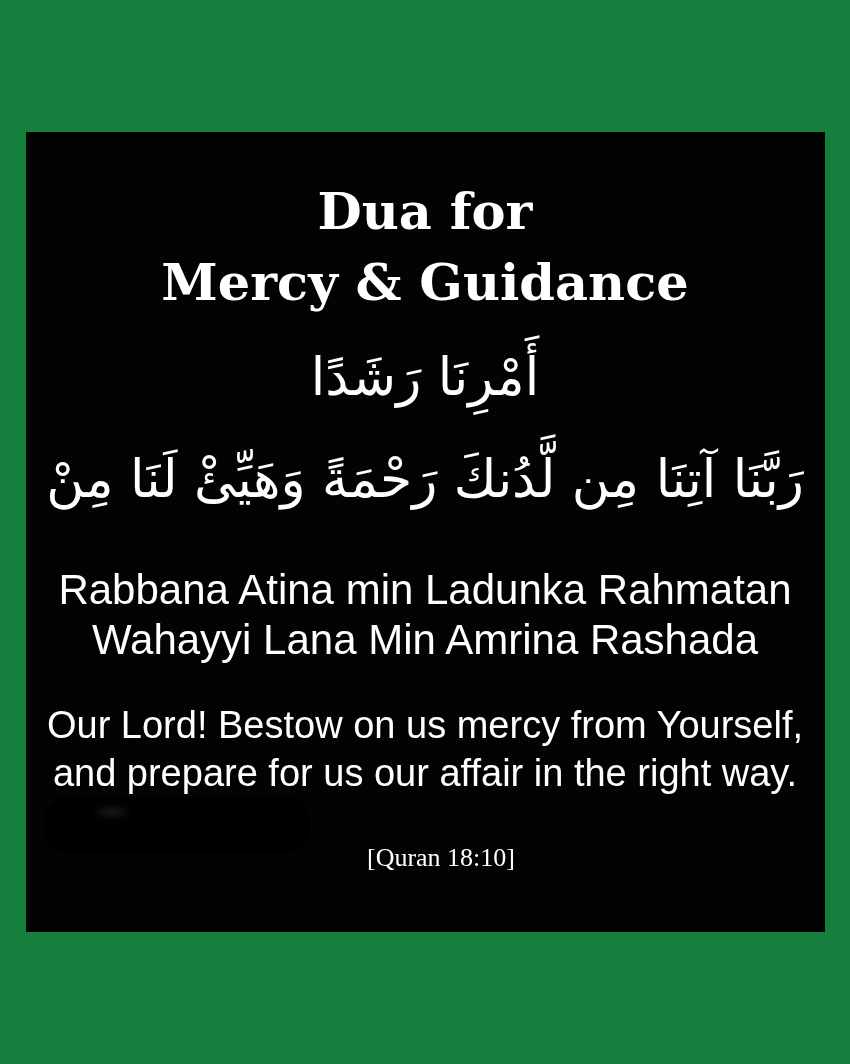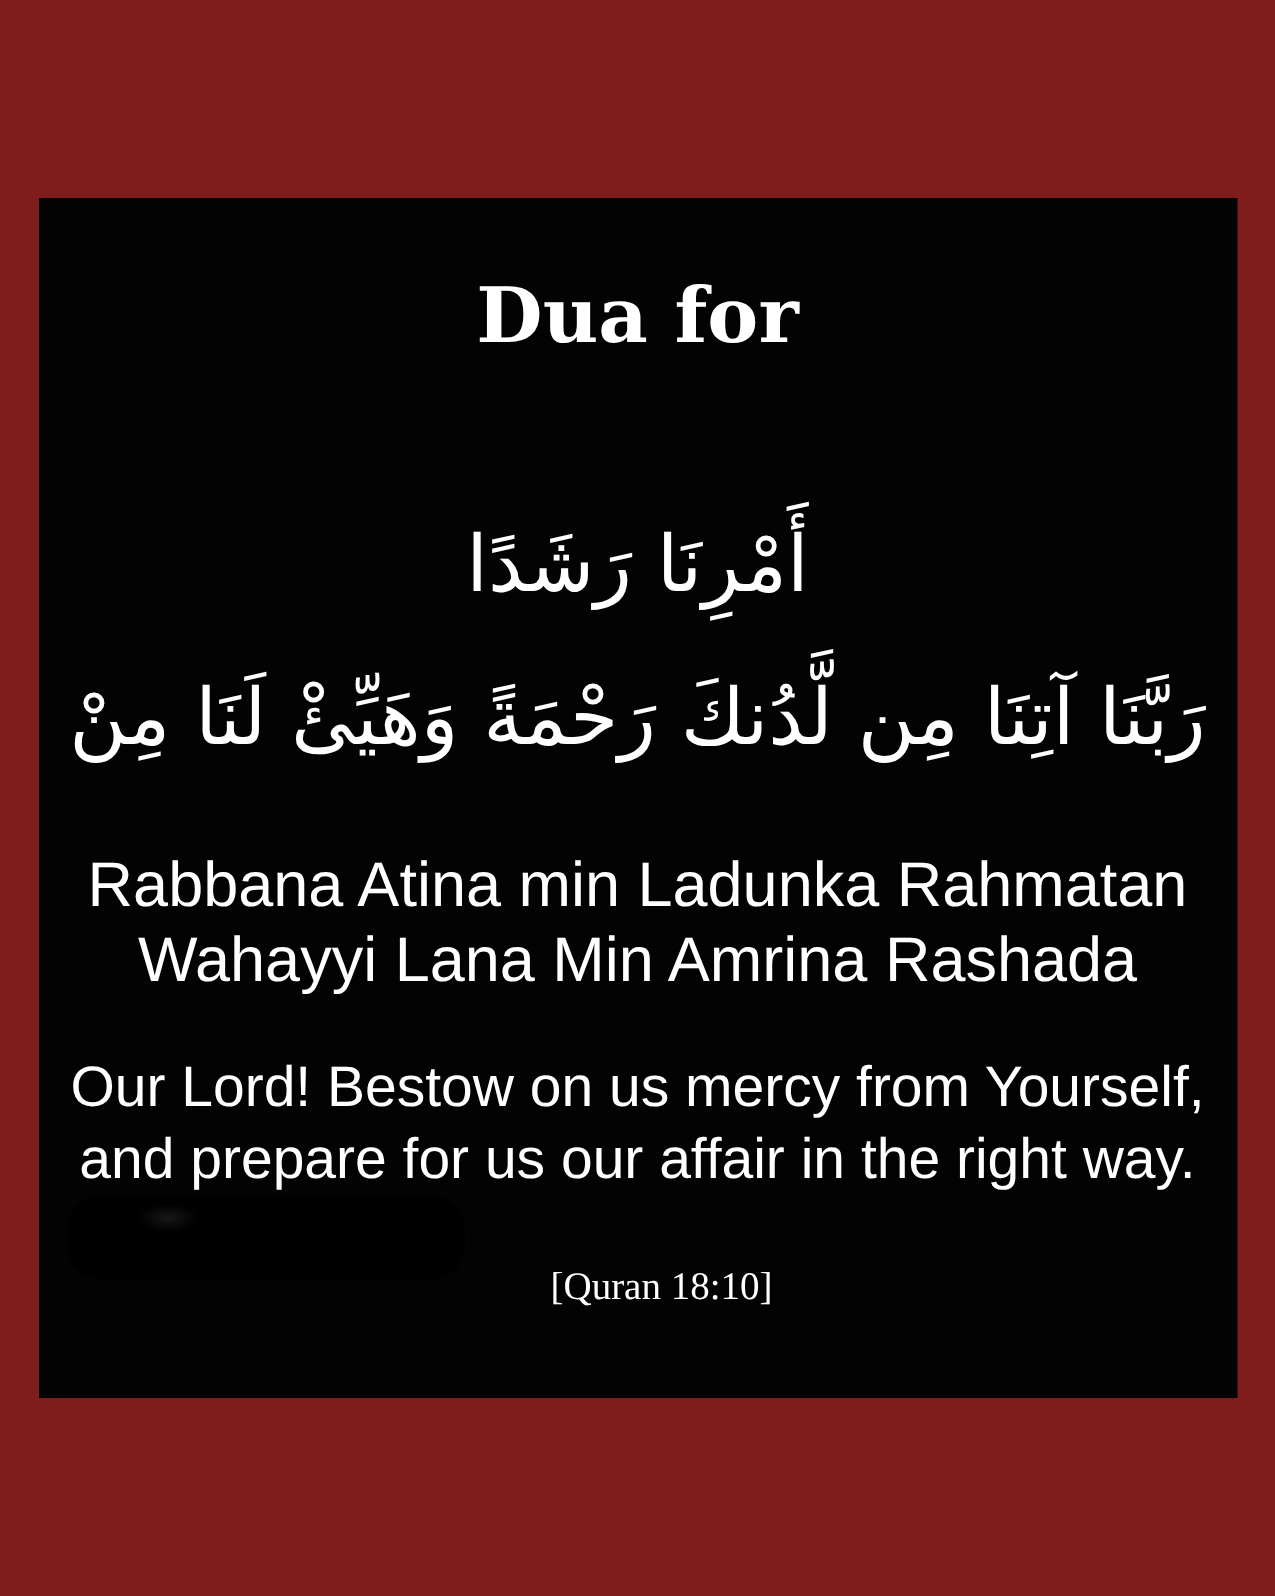--- a/index.html
+++ b/index.html
@@ -4,21 +4,21 @@
 <style>
   html, body {
     margin: 0;
     padding: 0;
     background: #000000;
   }
   .canvas {
     position: relative;
     width: 850px;
     height: 1064px;
-    background: #7f1d1d;
+    background: #15803d;
     overflow: hidden;
   }
   
   .panel {
     position: absolute;
     left: 26px;
     top: 132px;
     width: 799px;
     height: 800px;
     background: #020302;
@@ -90,20 +90,21 @@
 
 <div class="canvas">
 
   <div class="panel"></div>
 
   <div class="watermark-ghost"></div>
   <div class="watermark-speckle"></div>
 
   <div class="textline title">
     <div>Dua for</div>
+    <div>Mercy &amp; Guidance</div>
   </div>
 
   <div class="textline arabic" lang="ar" dir="rtl">
     <div>أَمْرِنَا رَشَدًا</div>
     <div>رَبَّنَا آتِنَا مِن لَّدُنكَ رَحْمَةً وَهَيِّئْ لَنَا مِنْ</div>
   </div>
 
   <div class="textline translation">
     <div>Our Lord! Bestow on us mercy from Yourself,</div>
     <div>and prepare for us our affair in the right way.</div>

